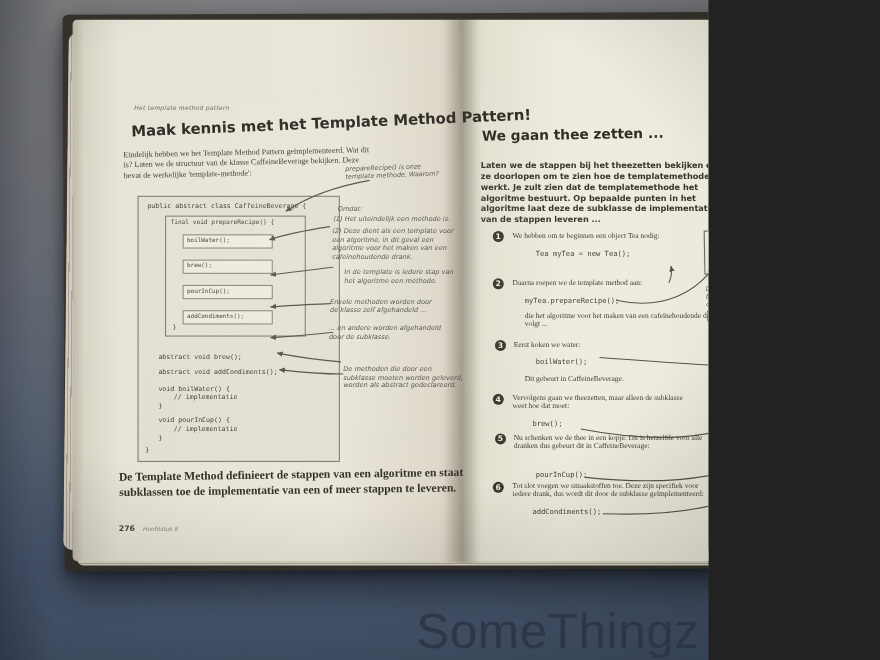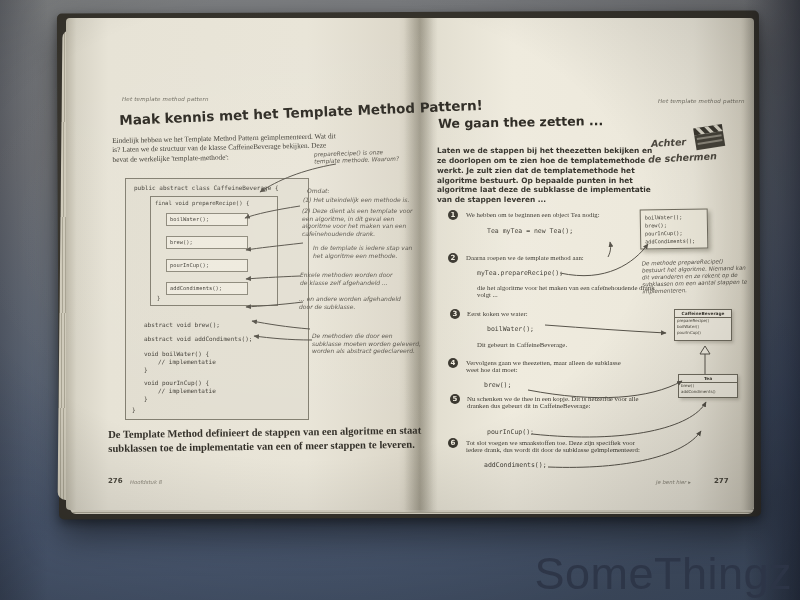--- a/index.html
+++ b/index.html
@@ -1,16 +1,16 @@
 <!DOCTYPE html>
 <html><head>
 <meta charset="utf-8">
 <style>
   html,body{margin:0;padding:0;background:#222;}
-  .photo{position:relative;width:800px;height:600px;overflow:hidden;
+  .photo{position:relative;width:644px;height:600px;overflow:hidden;
     background:linear-gradient(170deg,#7e8082 0%,#75777b 22%,#646d7b 48%,#51607a 72%,#44536a 100%);
     font-family:"DejaVu Sans",sans-serif;}
   .abs{position:absolute;}
   
   .book-base{left:58px;top:12px;width:702px;height:506px;background:#35322b;border-radius:5px;
     box-shadow:0 16px 34px rgba(0,0,0,.5),0 4px 10px rgba(0,0,0,.35);transform:rotate(-.25deg);}
   .page-left{left:66px;top:18px;width:354px;height:492px;border-radius:4px 0 0 4px;
     background:linear-gradient(90deg,#bdb8a8 0%,#d8d4c6 3%,#e7e3d6 12%,#e9e5d8 68%,#ddd8ca 94%,#c6c1b1 100%);}
   .page-right{left:420px;top:18px;width:334px;height:492px;border-radius:0 4px 4px 0;
     background:linear-gradient(90deg,#c9c4b4 0%,#e2deD0 4%,#efebde 28%,#ece8db 82%,#d9d4c5 96%,#b5b0a0 100%);}

